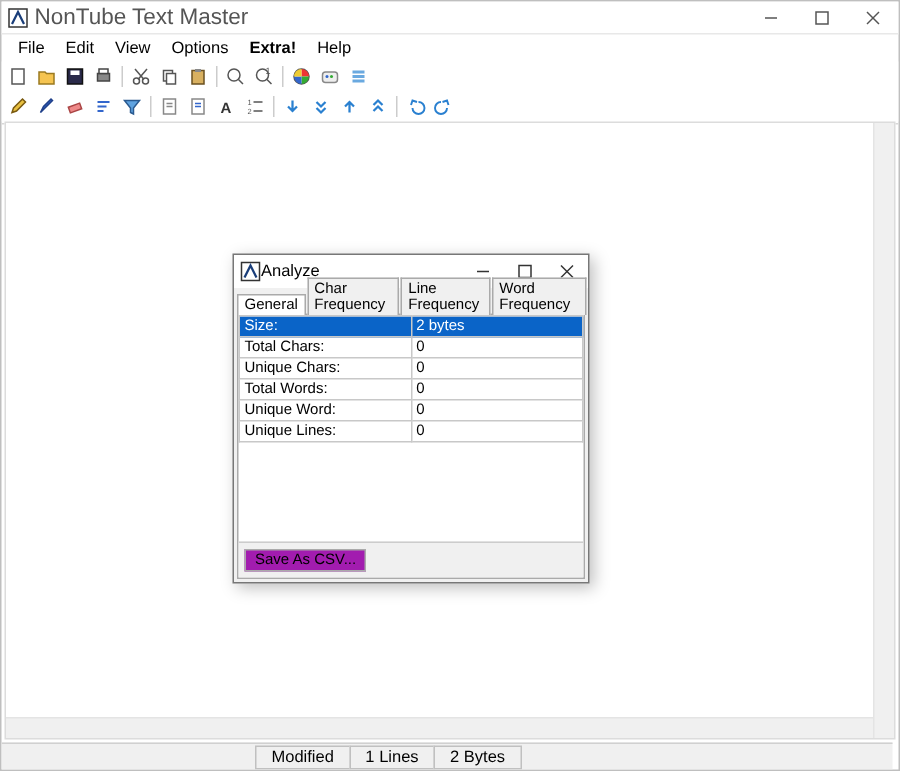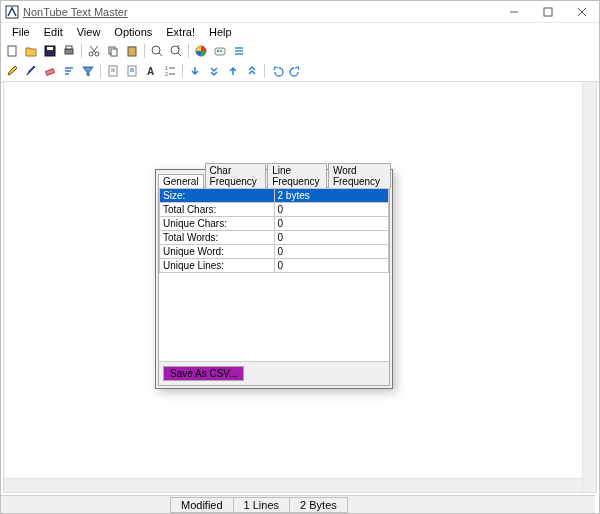--- a/index.html
+++ b/index.html
@@ -22,37 +22,37 @@
     height: 22px;
     background: #fff;
     border-bottom: 1px solid #e8e8e8;
     padding-left: 4px;
   }
   .titlebar .app-icon {
     width: 14px; height: 14px;
     margin-right: 4px;
     display: flex; align-items: center; justify-content: center;
   }
-  .titlebar .title-text { flex: 1; color: #555; font-size: 11px; text-decoration: underline; }
+  .titlebar .title-text { flex: 1; color: #555; font-size: 15px; }
   .winbtns { display: flex; }
   .winbtn {
     width: 34px; height: 22px;
     display: flex; align-items: center; justify-content: center;
     color: #555;
   }
   
   .menubar {
     display: flex;
     height: 18px;
     align-items: center;
     padding-left: 4px;
     font-size: 11px;
   }
   .menu-item { padding: 1px 7px; cursor: default; }
-  .menu-item.bold { font-weight: normal; }
+  .menu-item.bold { font-weight: bold; }
   
   .toolbar-row {
     display: flex;
     align-items: center;
     height: 20px;
     padding-left: 2px;
     gap: 1px;
     background: #fff;
   }
   .tbicon {
@@ -403,20 +403,45 @@
 </div>
 
 <div class="statusbar">
   <div class="status-spacer"></div>
   <div class="status-cell">Modified</div>
   <div class="status-cell">1 Lines</div>
   <div class="status-cell">2 Bytes</div>
 </div>
 
 <div class="dialog">
+  <div class="dlg-title">
+    <span class="app-icon">
+      <svg width="14" height="14" viewBox="0 0 14 14">
+          <rect x="1" y="1" width="12" height="12" fill="#fff" stroke="#333"></rect>
+          <path d="M3 11 L7 3 L11 11" stroke="#1a3e7a" stroke-width="1.5" fill="none"></path>
+        </svg>
+    </span>
+    <span class="title-text">Analyze</span>
+    <div class="dlg-winbtn">
+        <svg width="10" height="10">
+          <line x1="1" y1="5" x2="9" y2="5" stroke="#333"></line>
+        </svg>
+      </div>
+    <div class="dlg-winbtn">
+        <svg width="10" height="10">
+          <rect x="1" y="1" width="8" height="8" fill="none" stroke="#333"></rect>
+        </svg>
+      </div>
+    <div class="dlg-winbtn close">
+        <svg width="10" height="10">
+          <line x1="1" y1="1" x2="9" y2="9" stroke="currentColor"></line>
+          <line x1="9" y1="1" x2="1" y2="9" stroke="currentColor"></line>
+        </svg>
+      </div>
+  </div>
   <div class="tabstrip">
     <div class="tab active">General</div>
     <div class="tab">Char Frequency</div>
     <div class="tab">Line Frequency</div>
     <div class="tab">Word Frequency</div>
   </div>
   <div class="tabpage">
     <div class="grid">
       <table class="props">
         <tbody>

